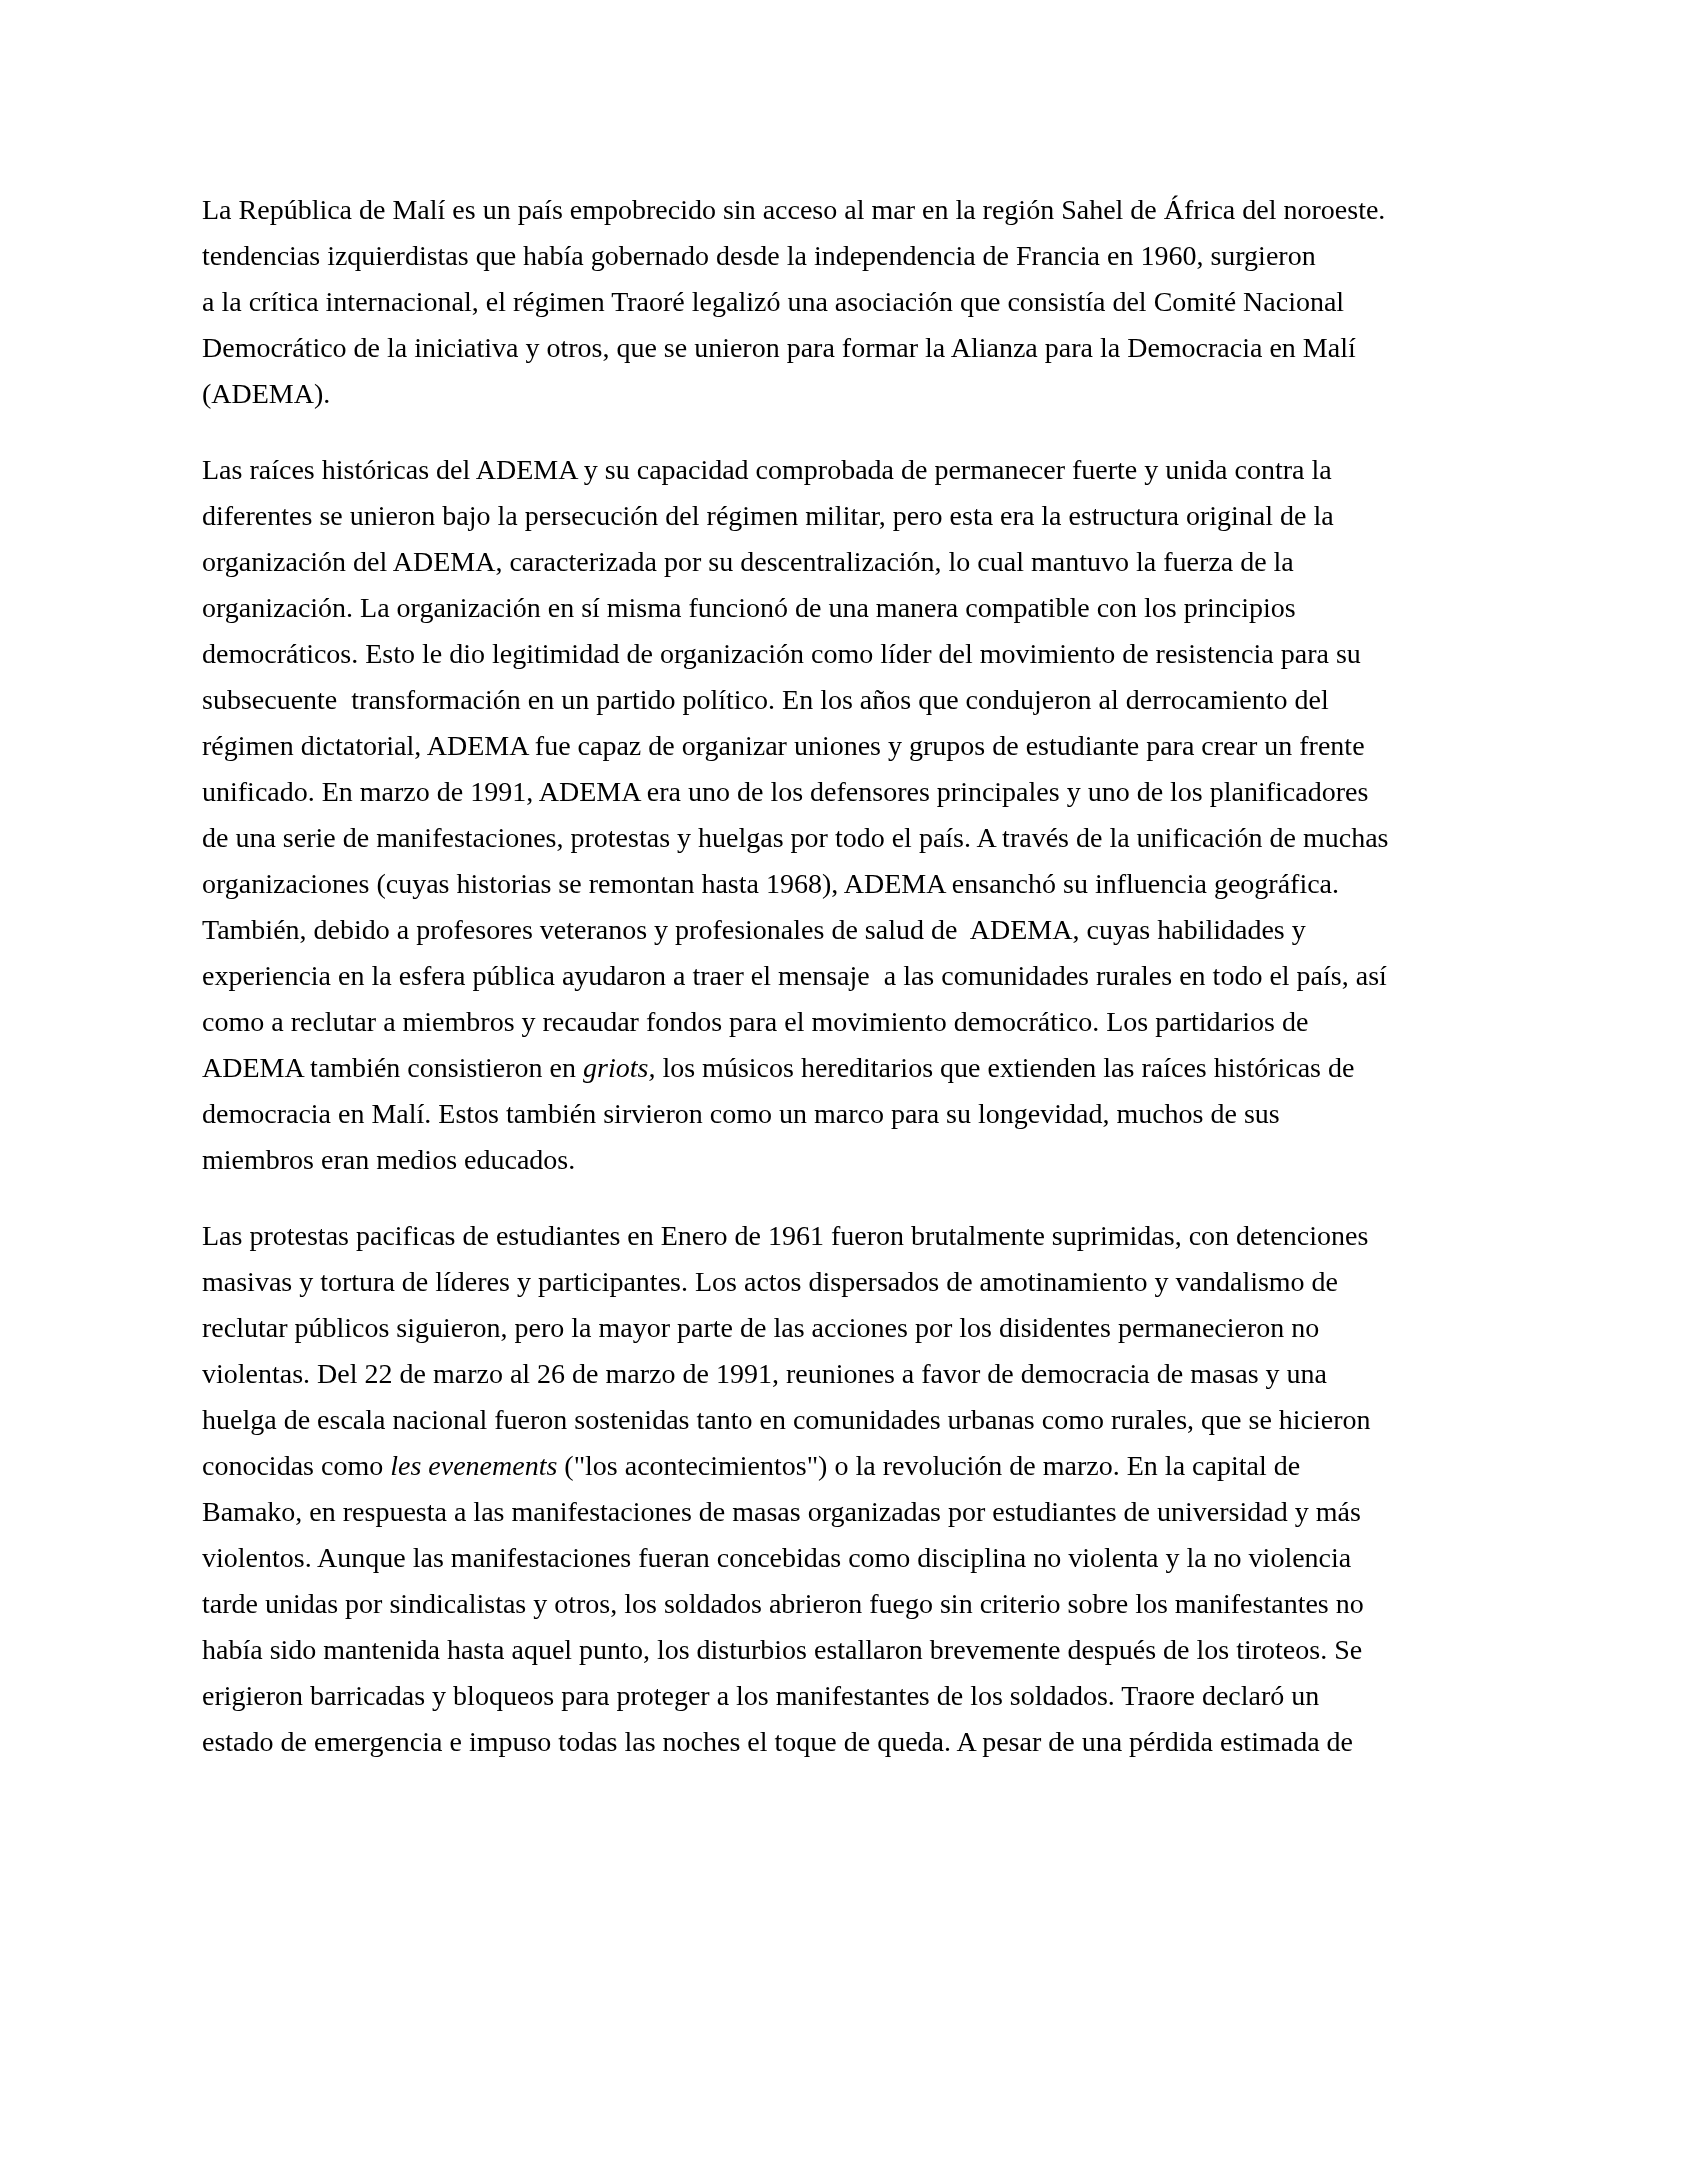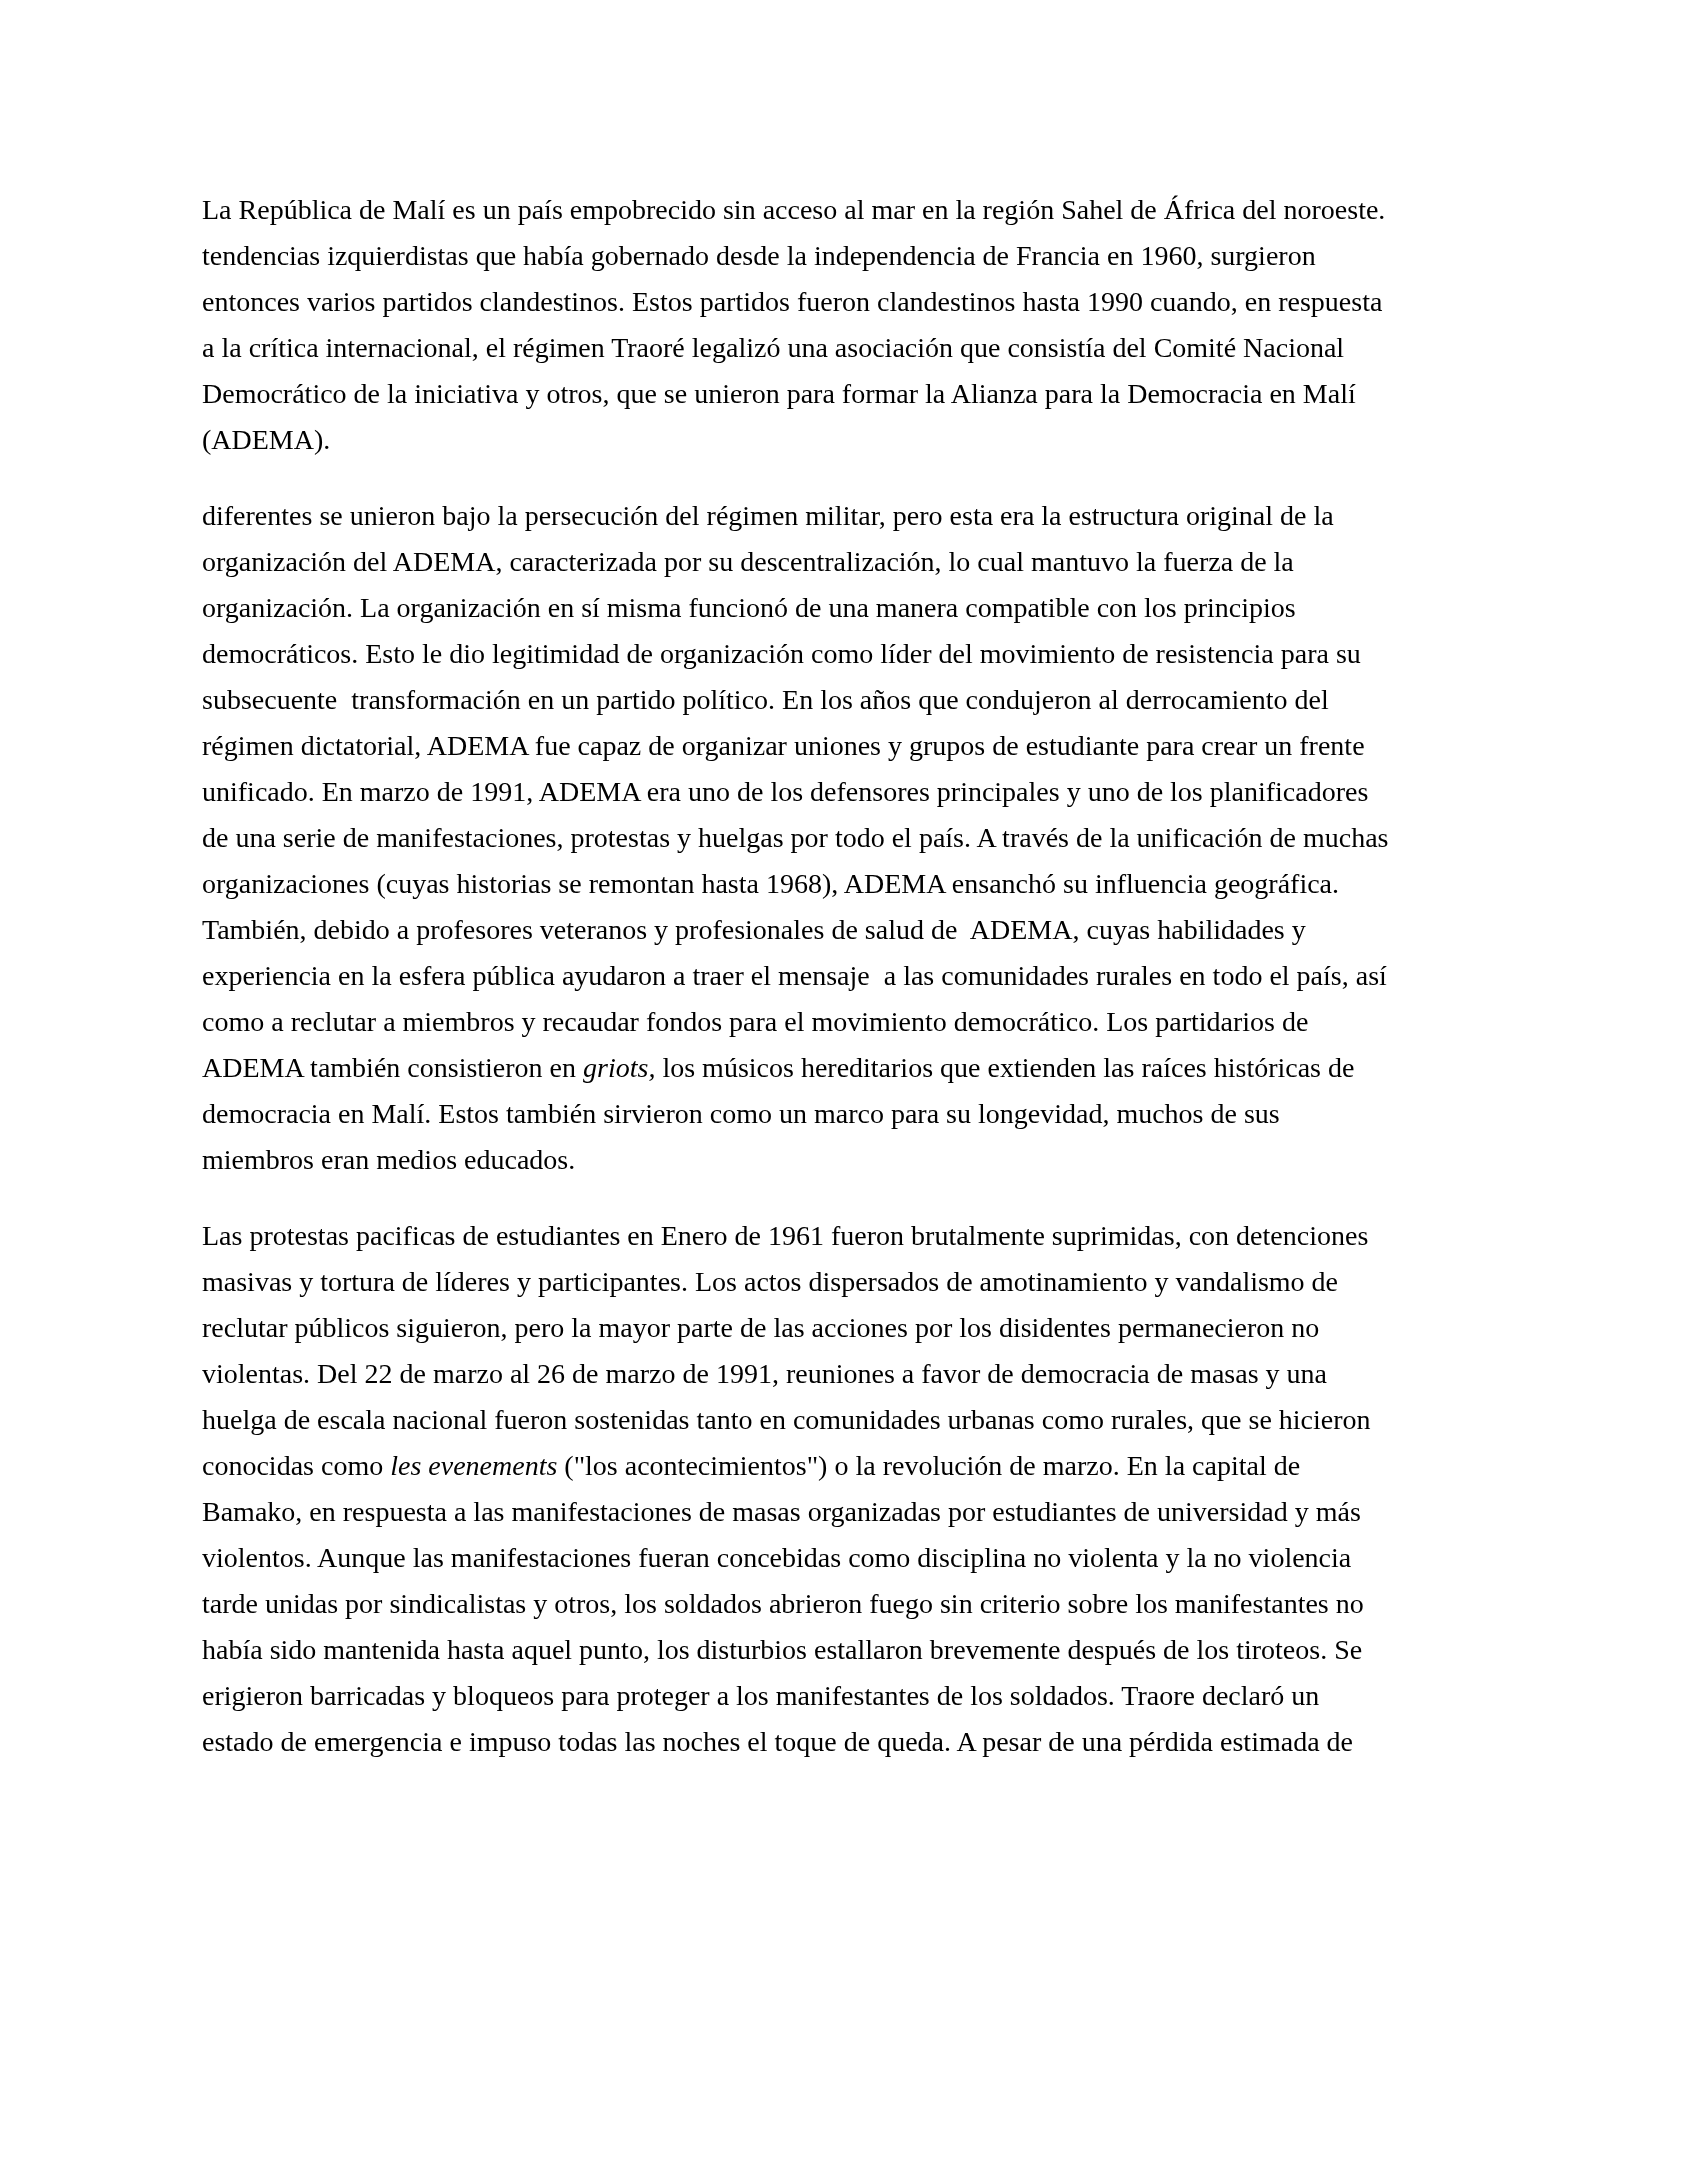--- a/index.html
+++ b/index.html
@@ -39,26 +39,26 @@
   }
 </style>
 </head>
 <body>
 
 <div class="page" style="background: rgb(255, 255, 255);">
   <div class="text-block" style="color: rgb(0, 0, 0);">
       <div class="paragraph">
         <div class="line"><span class="seg">La República de Malí es un país empobrecido sin acceso al mar en la región Sahel de África del noroeste.</span></div>
         <div class="line"><span class="seg">tendencias izquierdistas que había gobernado desde la independencia de Francia en 1960, surgieron</span></div>
-        <div class="line"><span class="seg">entonces varios partidos clandestinos. Estos partidos fueron clandestinos hasta 1990 cuando, en respuesta</span></div>
         <div class="line"><span class="seg">a la crítica internacional, el régimen Traoré legalizó una asociación que consistía del Comité Nacional</span></div>
         <div class="line"><span class="seg">Democrático de la iniciativa y otros, que se unieron para formar la Alianza para la Democracia en Malí</span></div>
         <div class="line"><span class="seg">(ADEMA).</span></div>
       </div>
       <div class="paragraph">
+        <div class="line"><span class="seg">Las raíces históricas del ADEMA y su capacidad comprobada de permanecer fuerte y unida contra la</span></div>
         <div class="line"><span class="seg">diferentes se unieron bajo la persecución del régimen militar, pero esta era la estructura original de la</span></div>
         <div class="line"><span class="seg">organización del ADEMA, caracterizada por su descentralización, lo cual mantuvo la fuerza de la</span></div>
         <div class="line"><span class="seg">organización. La organización en sí misma funcionó de una manera compatible con los principios</span></div>
         <div class="line"><span class="seg">democráticos. Esto le dio legitimidad de organización como líder del movimiento de resistencia para su</span></div>
         <div class="line"><span class="seg">subsecuente  transformación en un partido político. En los años que condujeron al derrocamiento del</span></div>
         <div class="line"><span class="seg">régimen dictatorial, ADEMA fue capaz de organizar uniones y grupos de estudiante para crear un frente</span></div>
         <div class="line"><span class="seg">unificado. En marzo de 1991, ADEMA era uno de los defensores principales y uno de los planificadores</span></div>
         <div class="line"><span class="seg">de una serie de manifestaciones, protestas y huelgas por todo el país. A través de la unificación de muchas</span></div>
         <div class="line"><span class="seg">organizaciones (cuyas historias se remontan hasta 1968), ADEMA ensanchó su influencia geográfica.</span></div>
         <div class="line"><span class="seg">También, debido a profesores veteranos y profesionales de salud de  ADEMA, cuyas habilidades y</span></div>

